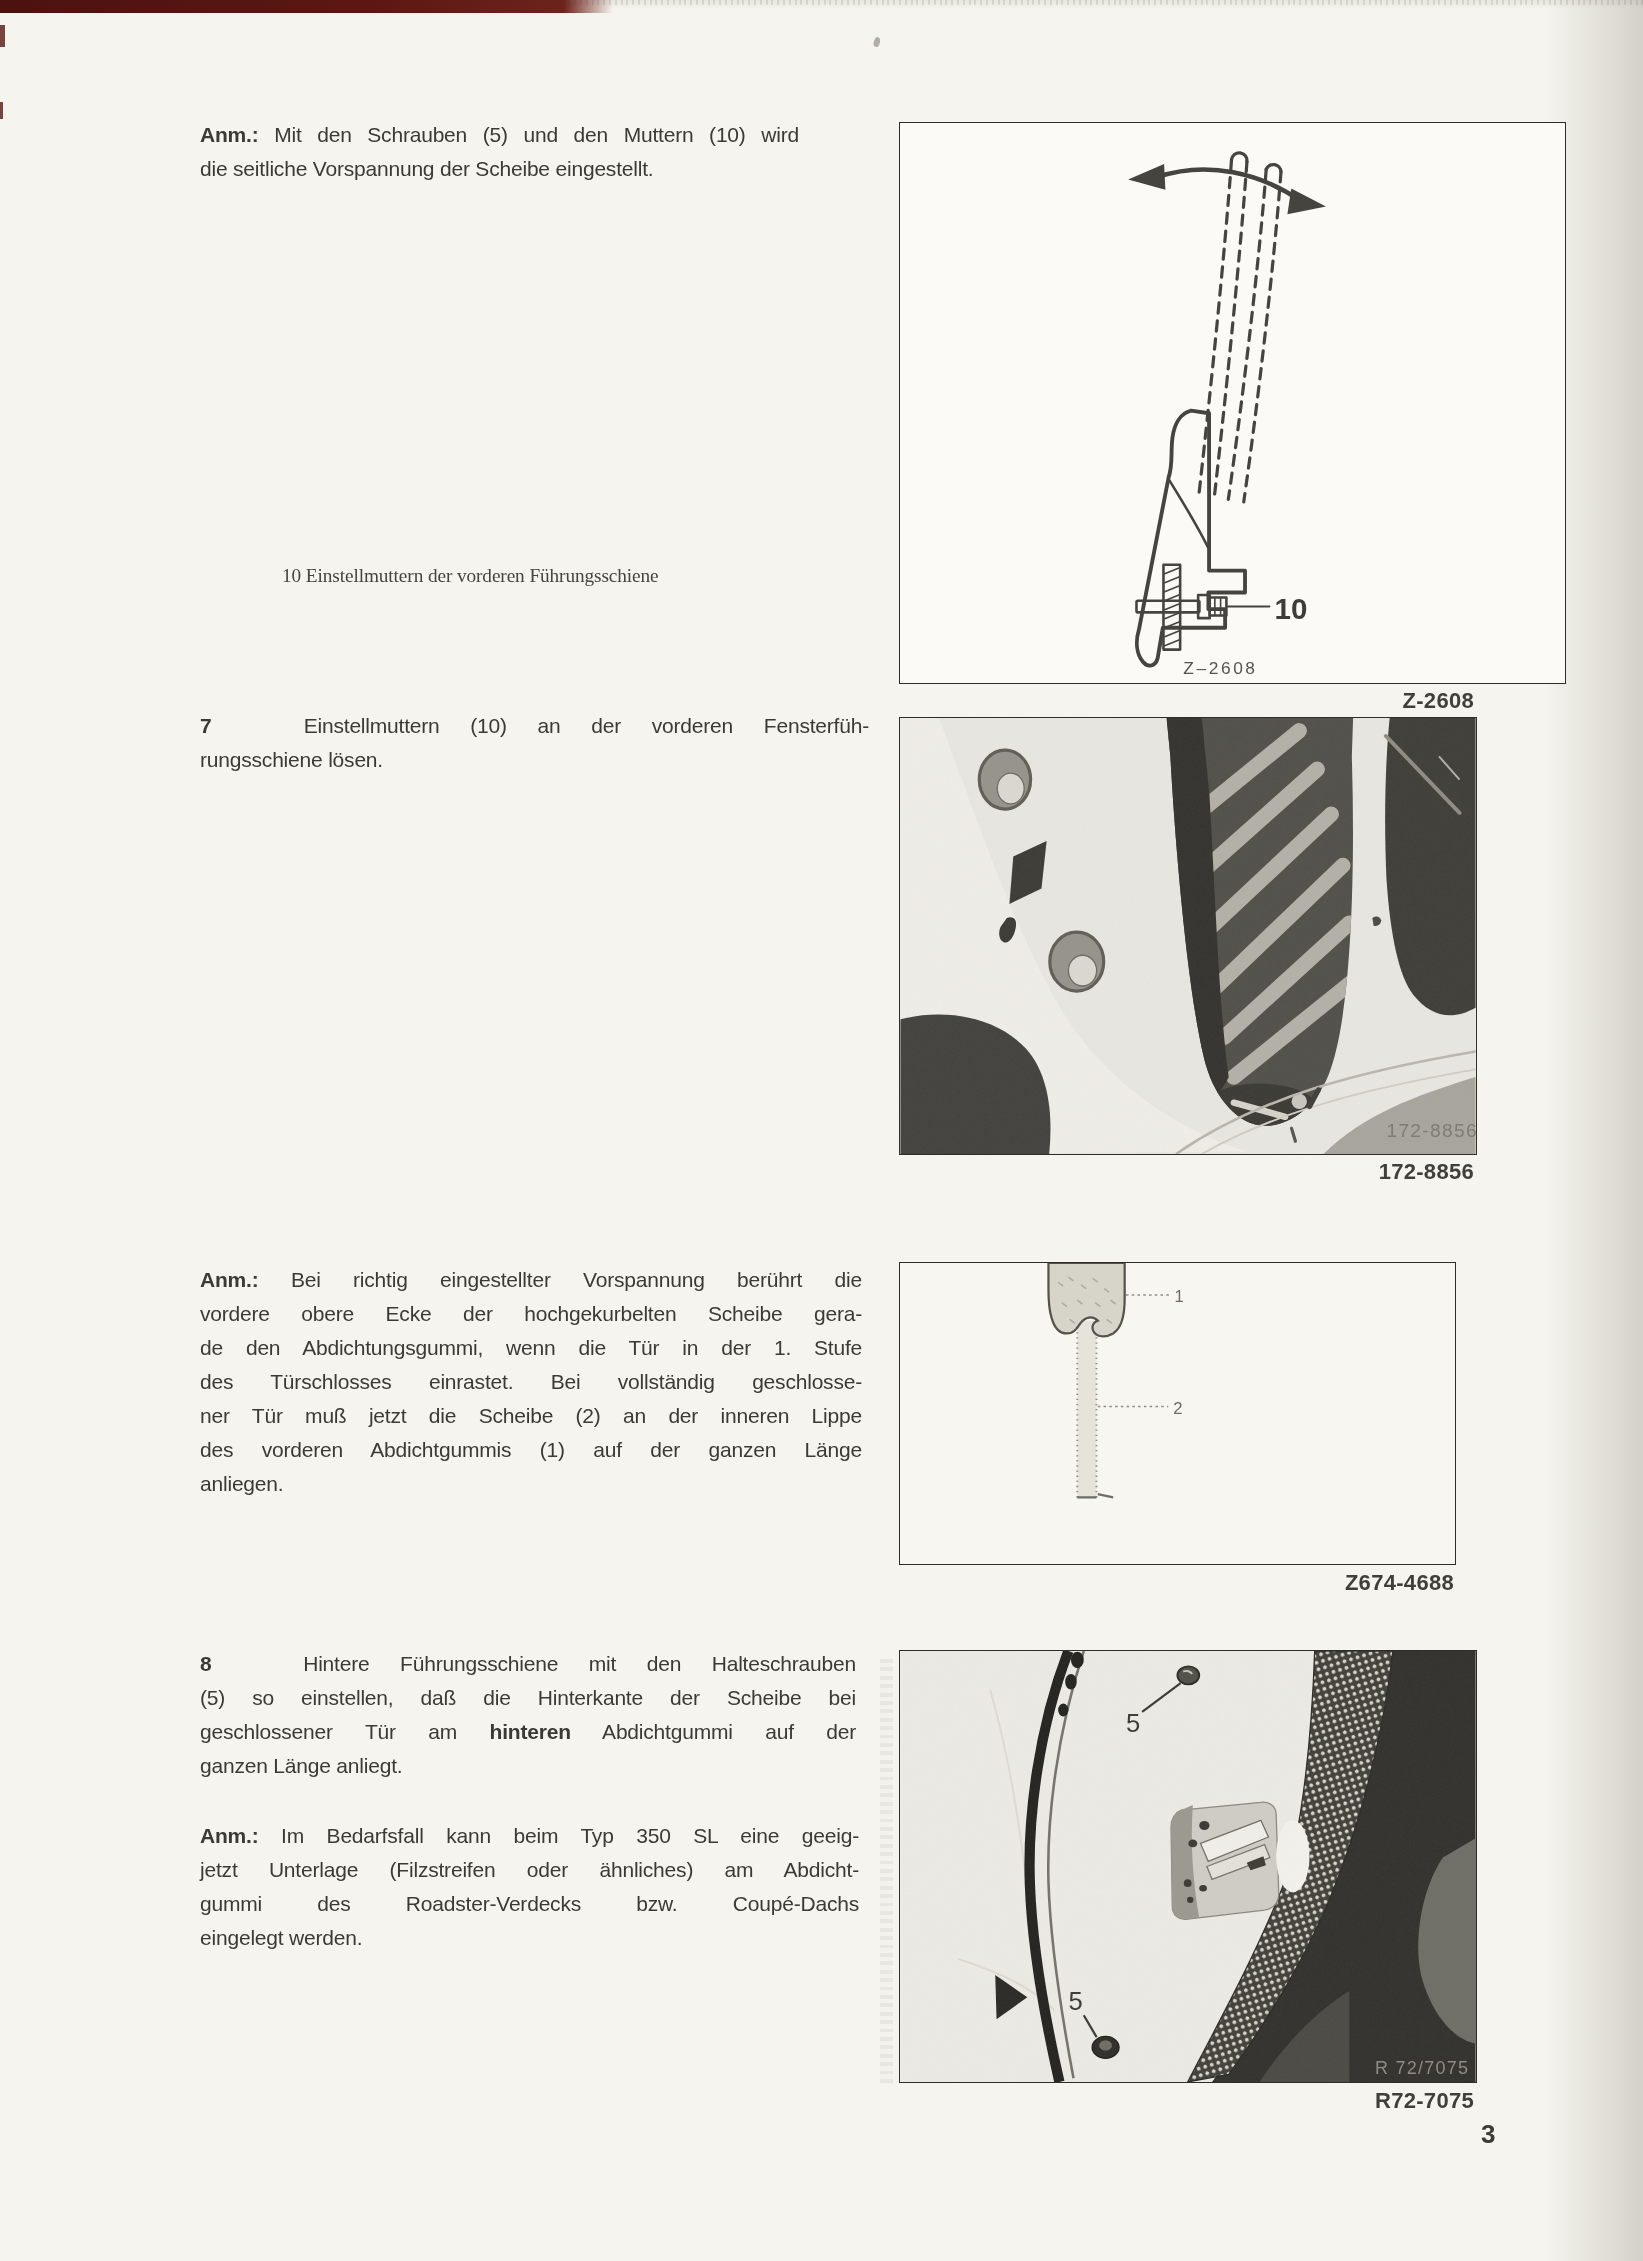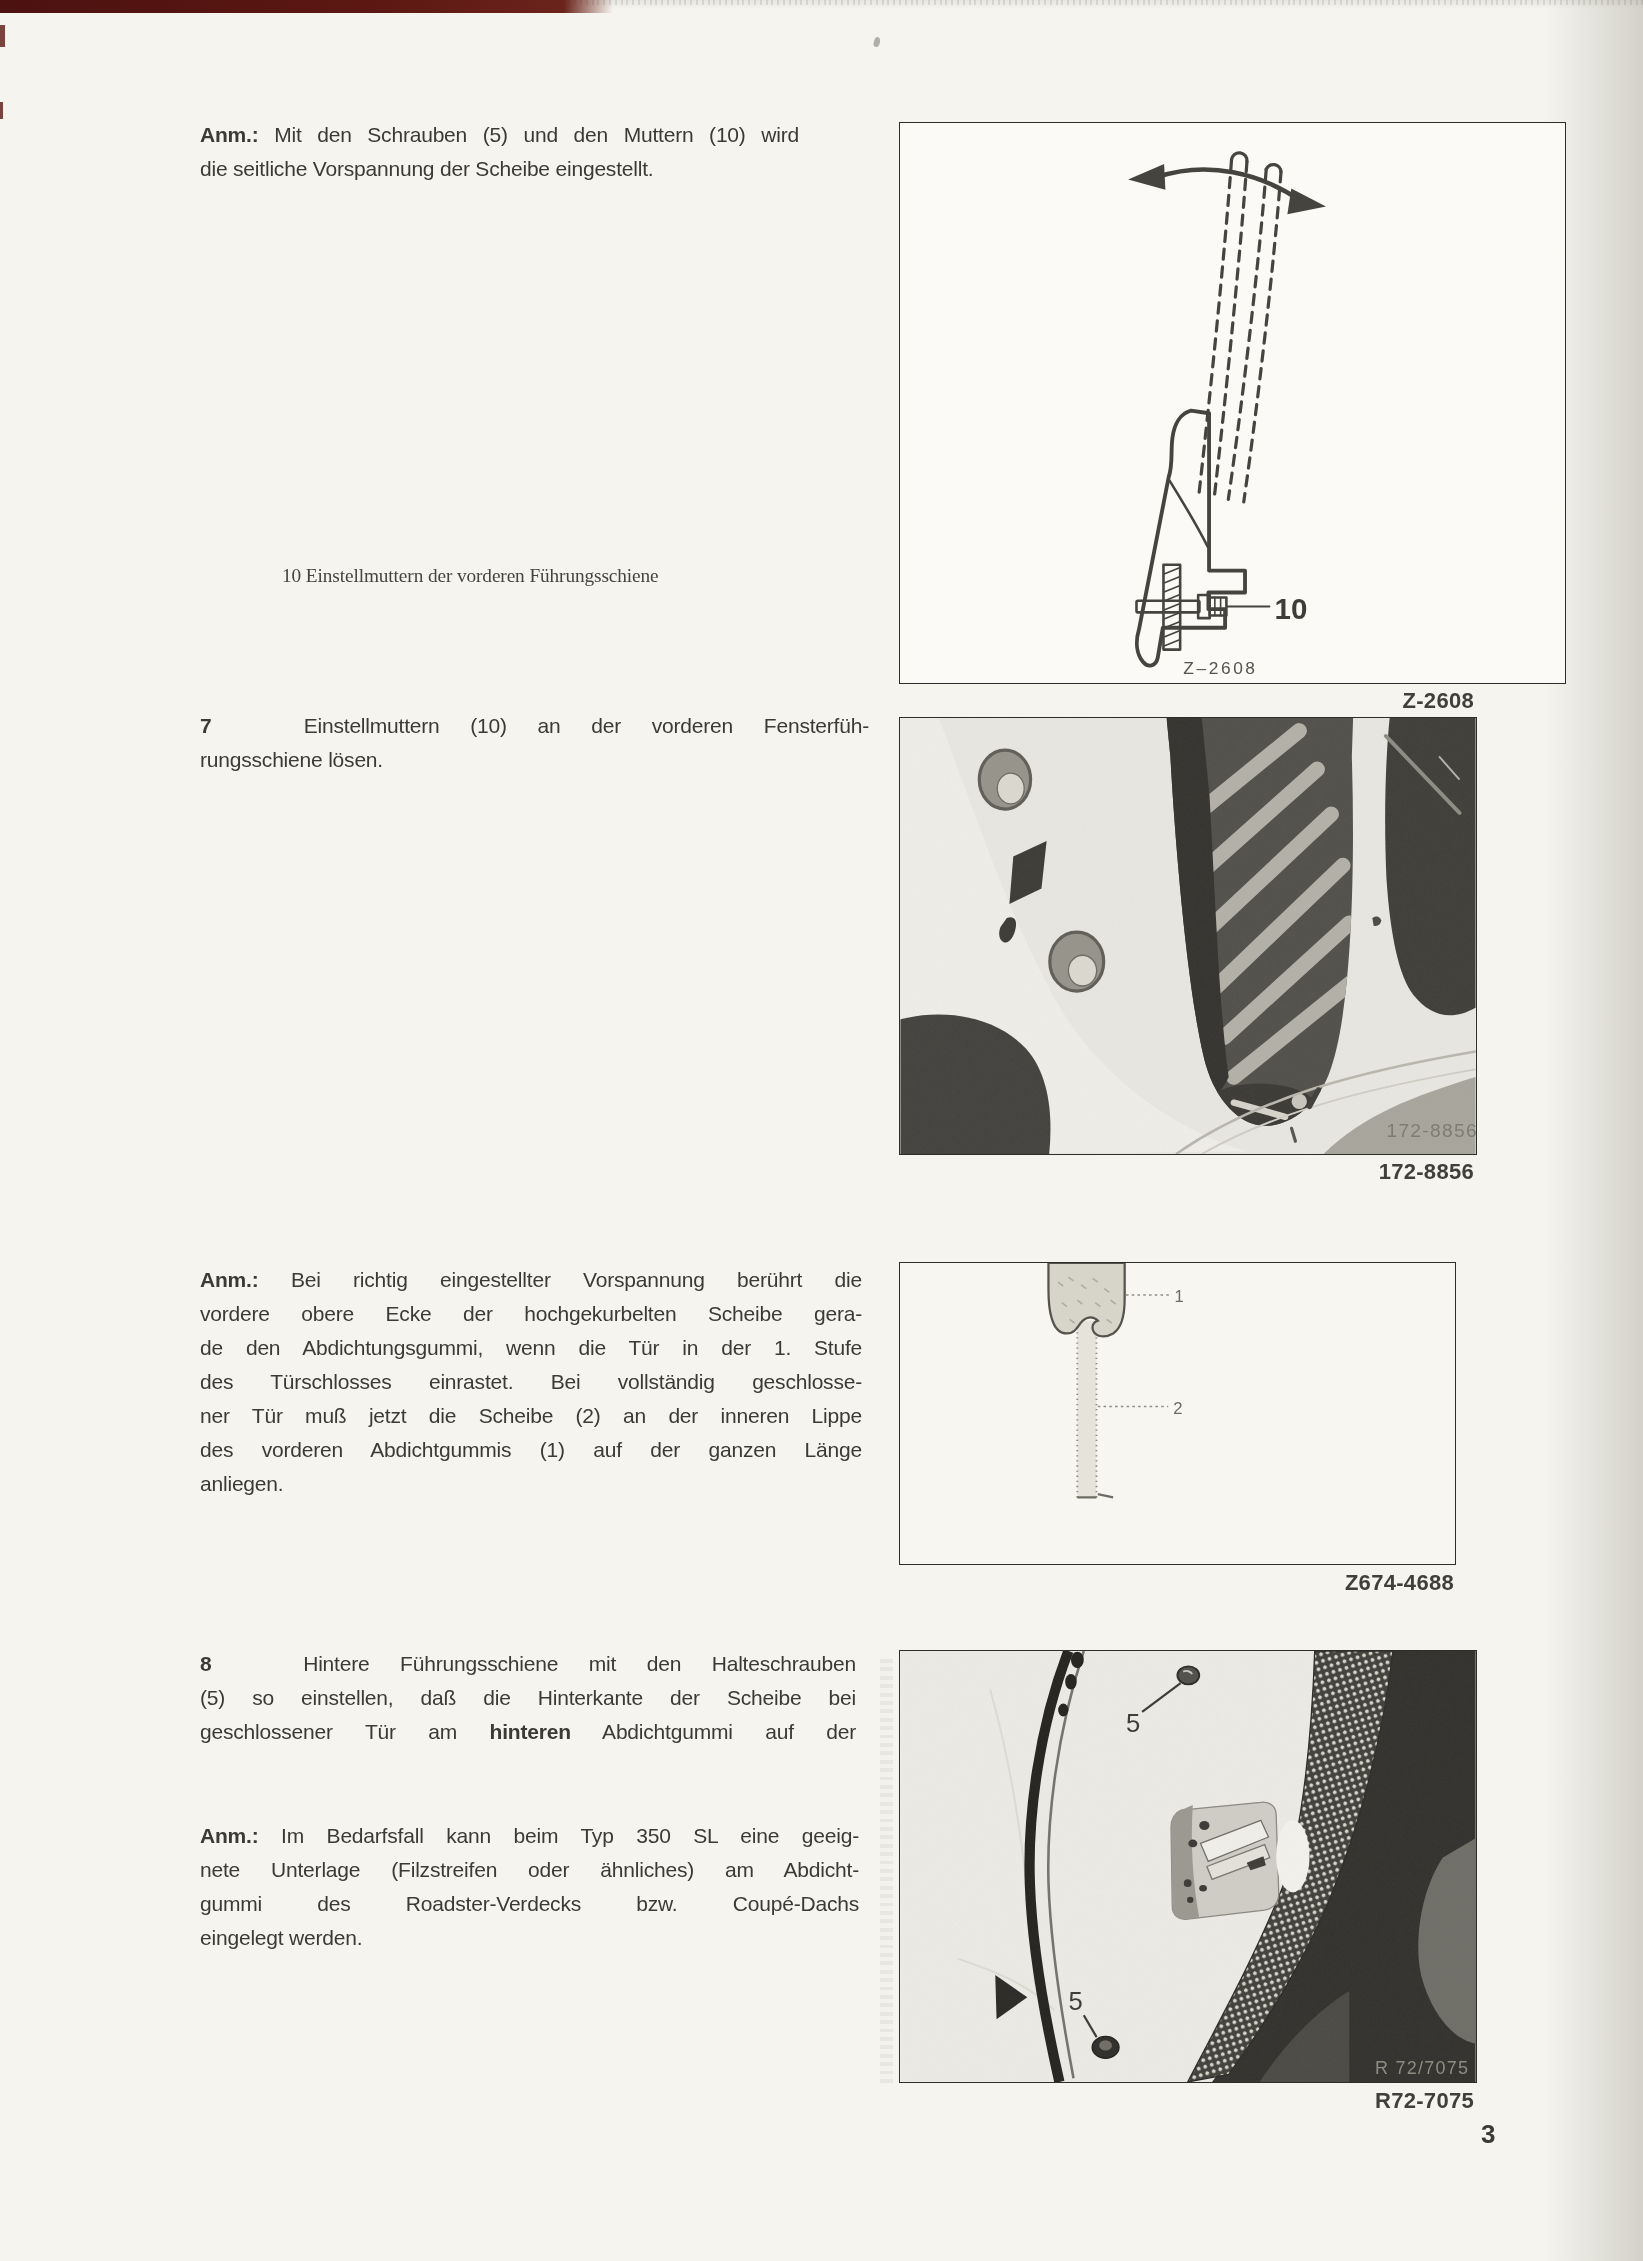--- a/index.html
+++ b/index.html
@@ -89,25 +89,26 @@
       <div class="jline">des Türschlosses einrastet. Bei vollständig geschlosse-</div>
       <div class="jline">ner Tür muß jetzt die Scheibe (2) an der inneren Lippe</div>
       <div class="jline">des vorderen Abdichtgummis (1) auf der ganzen Länge</div>
       <div class="jline last">anliegen.</div>
     </div>
 
   <div class="para" style="left:200px;top:1647px;width:656px;">
       <div class="jline"><b>8</b>&nbsp;&nbsp; Hintere Führungsschiene mit den Halteschrauben</div>
       <div class="jline">(5) so einstellen, daß die Hinterkante der Scheibe bei</div>
       <div class="jline">geschlossener Tür am <b>hinteren</b> Abdichtgummi auf der</div>
+      <div class="jline last">ganzen Länge anliegt.</div>
     </div>
 
   <div class="para" style="left:200px;top:1819px;width:659px;">
       <div class="jline"><b>Anm.:</b> Im Bedarfsfall kann beim Typ 350 SL eine geeig-</div>
-      <div class="jline">nete Unterlage (Filzstreifen oder ähnliches) am Abdicht-</div>
+      <div class="jline">jetzt Unterlage (Filzstreifen oder ähnliches) am Abdicht-</div>
       <div class="jline">gummi des Roadster-Verdecks bzw. Coupé-Dachs</div>
       <div class="jline last">eingelegt werden.</div>
     </div>
 
   <div class="fig" style="left:899px;top:122px;width:667px;height:562px;">
     <svg viewBox="0 0 897 872">
       <g stroke="#45443f" fill="none" stroke-linecap="round" stroke-linejoin="round">
 
         <g stroke-width="5" stroke-dasharray="16 12">
           <path d="M447,57 C436,210 412,440 396,580"></path>

